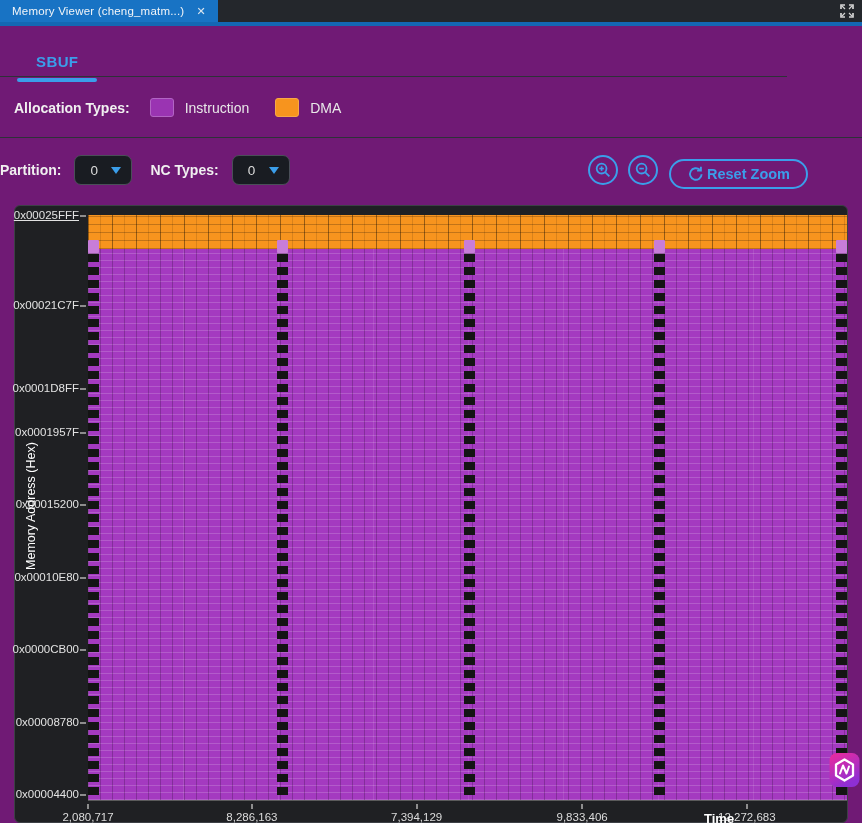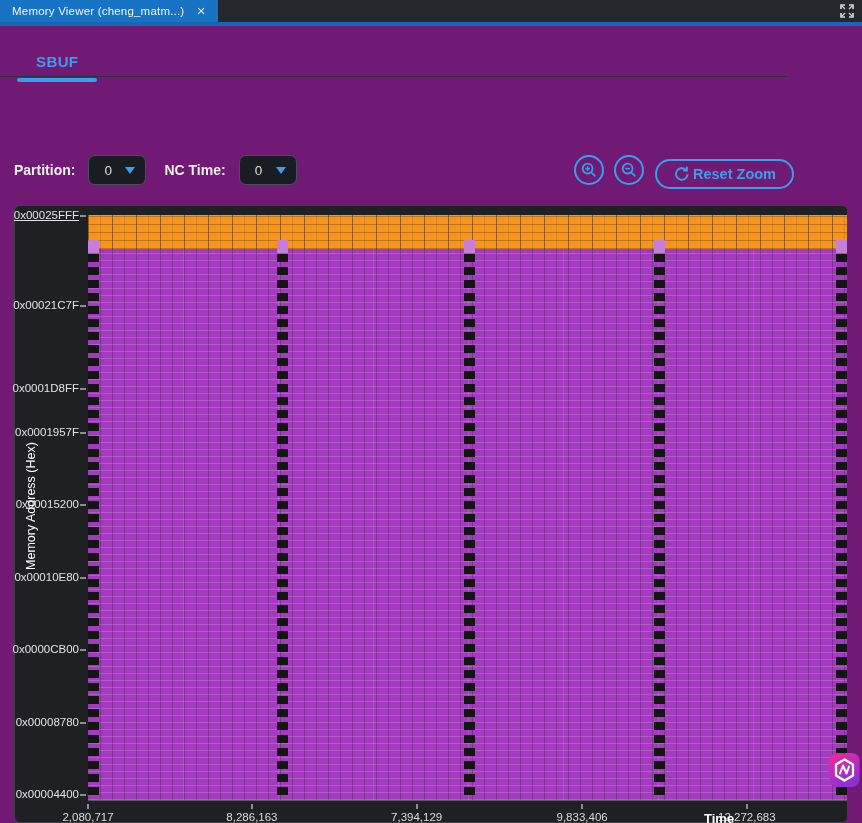--- a/index.html
+++ b/index.html
@@ -29,21 +29,21 @@
   .legend-label { color:#f0f0f0; font-size:14px; font-weight:bold; }
   .legend-item { display:flex; align-items:center; gap:11px; margin-left:20px; }
   .legend-item + .legend-item { margin-left:26px; }
   .swatch { width:24px; height:19px; border-radius:3px; }
   .swatch-instruction { background:#9a34b2; border:1px solid #b264c4; }
   .swatch-dma { background:#f7941e; border:1px solid #f7a946; }
   .legend-name { color:#e8e8e8; font-size:14px; }
 
   
   .controls-row { position:absolute; left:0; top:139px; width:808px; height:62px;
-                  display:flex; align-items:center; padding:0 14px;text-align:right; }
+                  display:flex; align-items:center; padding:0 0;text-align:right; }
   .ctl-label { color:#f0f0f0; font-size:14px; font-weight:bold; }
   .dropdown { width:58px; height:30px; margin-left:13px; border:1px solid #4a4f58; border-radius:7px;
               background:#191c22; display:flex; align-items:center; justify-content:space-between;
               padding:0 10px 0 15px; cursor:pointer; }
   .dropdown-value { color:#dcdcdc; font-size:13.5px; }
   .caret { width:0; height:0; border-left:5px solid transparent; border-right:5px solid transparent;
            border-top:7px solid #3b9eea; }
   .ctl-gap { margin-left:18px; }
   .spacer { flex:1; }
   .icon-btn { width:30px; height:30px; border-radius:50%; border:2px solid #3b9eea; background:transparent;
@@ -104,28 +104,39 @@
     </div>
   </div>
   <div class="accent-strip"></div>
 
   <div class="subtab-row">
     <div class="subtab">
       <span>SBUF</span>
     </div>
   </div>
 
+  <div class="legend-row">
+    <span class="legend-label">Allocation Types:</span>
+    <div class="legend-item">
+      <span class="swatch swatch-instruction"></span>
+      <span class="legend-name">Instruction</span>
+    </div>
+    <div class="legend-item">
+      <span class="swatch swatch-dma"></span>
+      <span class="legend-name">DMA</span>
+    </div>
+  </div>
 
   <div class="controls-row">
     <span class="ctl-label">Partition:</span>
     <div class="dropdown">
       <span class="dropdown-value">0</span>
       <span class="caret"></span>
     </div>
-    <span class="ctl-label ctl-gap">NC Time:</span>
+    <span class="ctl-label ctl-gap">NC Types:</span>
     <div class="dropdown">
       <span class="dropdown-value">0</span>
       <span class="caret"></span>
     </div>
     <div class="spacer"></div>
     <div class="icon-btn">
       <svg width="18" height="18" viewBox="0 0 18 18">
         <circle cx="7.6" cy="7.6" r="4.9" stroke="#3b9eea" stroke-width="1.8" fill="none"></circle>
         <line x1="11.3" y1="11.3" x2="15.4" y2="15.4" stroke="#3b9eea" stroke-width="1.8"></line>
         <line x1="5.3" y1="7.6" x2="9.9" y2="7.6" stroke="#3b9eea" stroke-width="1.6"></line>

